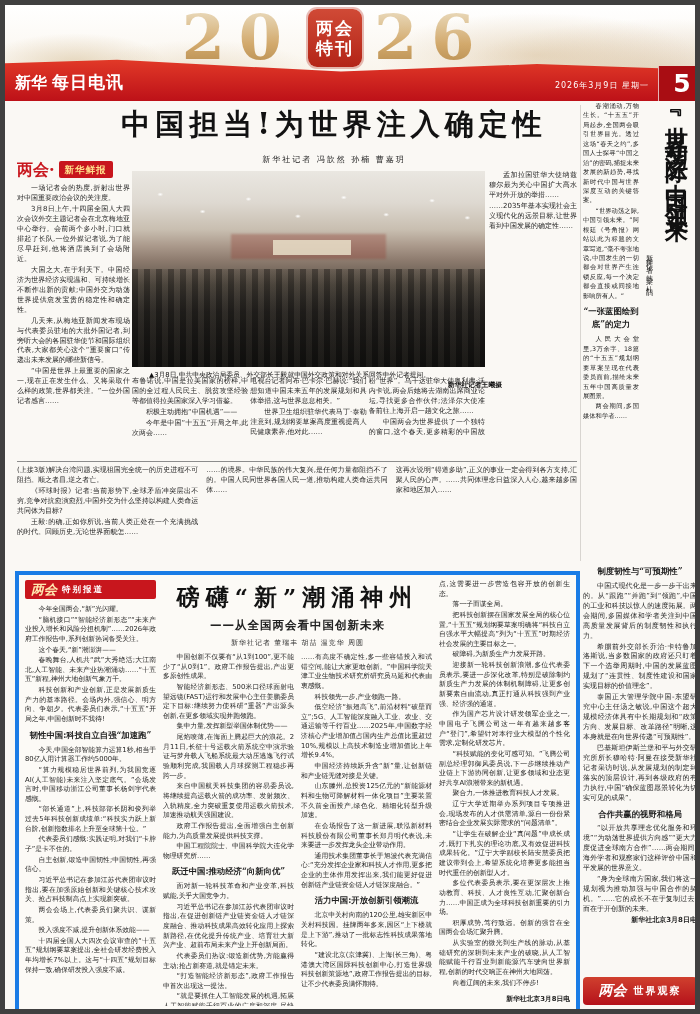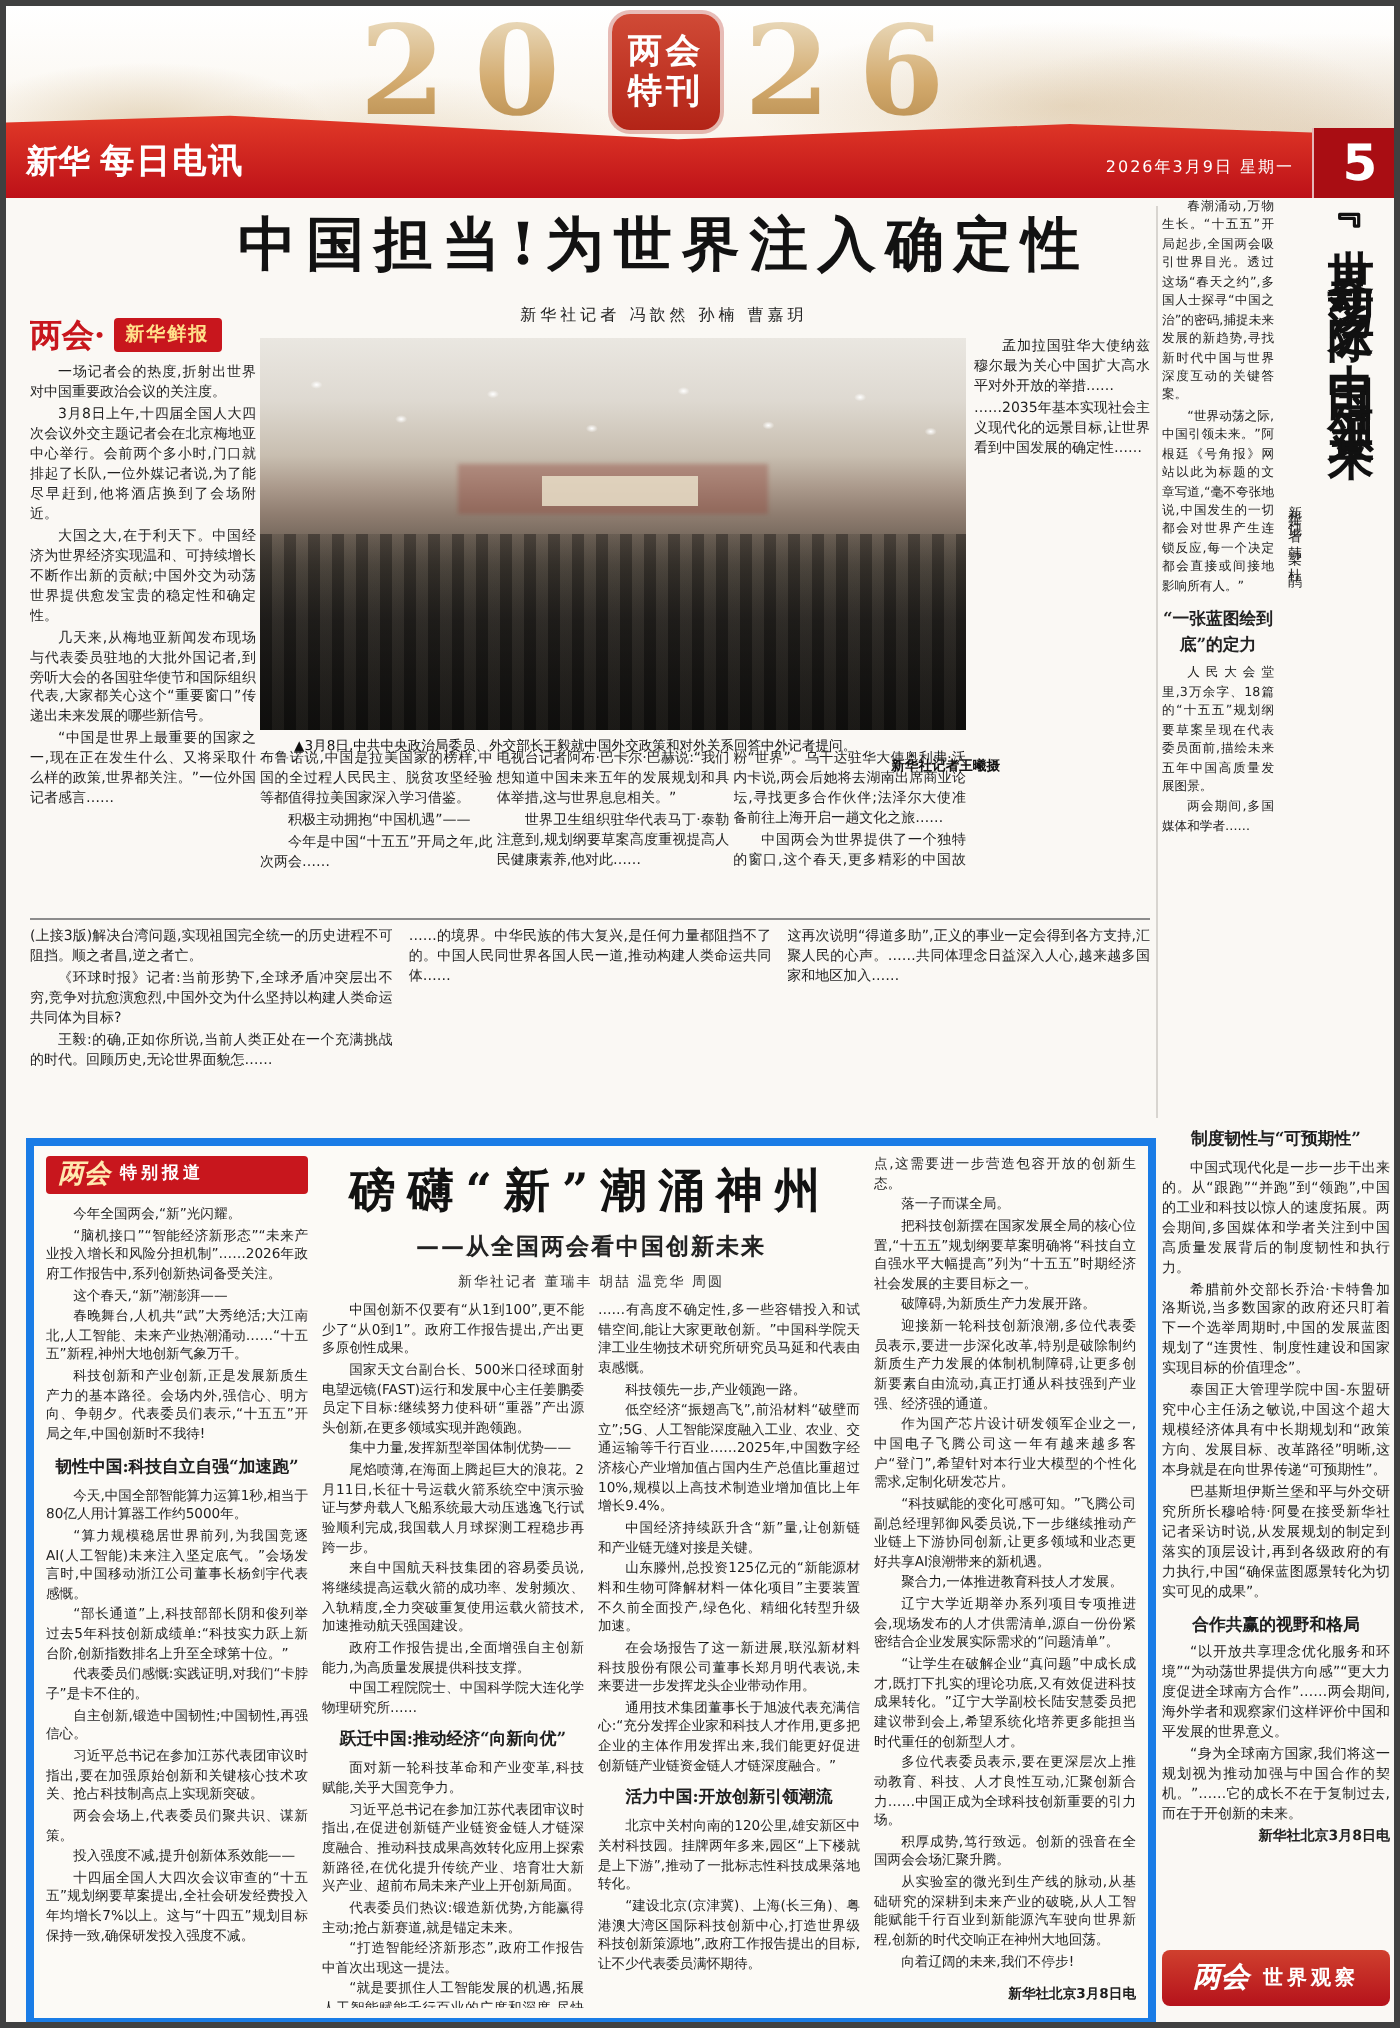--- a/index.html
+++ b/index.html
@@ -1,17 +1,17 @@
 <!DOCTYPE html>
 <html><head>
 <meta charset="utf-8">
 <style>
   html,body{margin:0;padding:0;background:#e9e7e3;}
   body{font-family:"DejaVu Sans",sans-serif;color:#222;}
-  #page{position:relative;width:700px;height:1014px;margin:0 auto;background:#faf8f4;border:3px solid #404040;overflow:hidden;box-sizing:border-box;}
+  #page{position:relative;width:700px;height:1014px;margin:0 auto;background:#faf8f4;border:5px solid #404040;overflow:hidden;box-sizing:border-box;}
 
   
   .masthead{position:absolute;left:0;top:0;width:700px;height:96px;}
   .mast-art{position:absolute;inset:0;background:
     radial-gradient(130px 42px at 10% 60%, rgba(196,164,110,.38), transparent 70%),
     radial-gradient(170px 52px at 28% 74%, rgba(205,175,125,.30), transparent 70%),
     radial-gradient(230px 60px at 76% 52%, rgba(196,160,105,.32), transparent 70%),
     radial-gradient(280px 72px at 94% 68%, rgba(180,140,90,.28), transparent 72%),
     linear-gradient(#ffffff,#f7f0e4);}
   .mast-year{position:absolute;left:0;right:40px;top:2px;display:flex;justify-content:center;align-items:center;gap:12px;}
@@ -236,21 +236,21 @@
       </div>
       <div class="bb-mid">
         <div class="bb-head">
           <div class="bb-title">磅礴“新”潮涌神州</div>
           <div class="bb-subtitle">——从全国两会看中国创新未来</div>
           <div class="bb-byline">新华社记者 董瑞丰 胡喆 温竞华 周圆</div>
         </div>
         <div class="bb-midcols">
           <div class="bb-midcol tx">
               <div class="para">中国创新不仅要有“从1到100”,更不能少了“从0到1”。政府工作报告提出,产出更多原创性成果。</div>
-              <div class="para">国家天文台副台长、500米口径球面射电望远镜(FAST)运行和发展中心主任姜鹏委员定下目标:继续努力使科研“重器”产出源头创新,在更多领域实现并跑领跑。</div>
+              <div class="para">智能经济新形态、500米口径球面射电望远镜(FAST)运行和发展中心主任姜鹏委员定下目标:继续努力使科研“重器”产出源头创新,在更多领域实现并跑领跑。</div>
               <div class="para">集中力量,发挥新型举国体制优势——</div>
               <div class="para">尾焰喷薄,在海面上腾起巨大的浪花。2月11日,长征十号运载火箭系统空中演示验证与梦舟载人飞船系统最大动压逃逸飞行试验顺利完成,我国载人月球探测工程稳步再跨一步。</div>
               <div class="para">来自中国航天科技集团的容易委员说,将继续提高运载火箭的成功率、发射频次、入轨精度,全力突破重复使用运载火箭技术,加速推动航天强国建设。</div>
               <div class="para">政府工作报告提出,全面增强自主创新能力,为高质量发展提供科技支撑。</div>
               <div class="para">中国工程院院士、中国科学院大连化学物理研究所……</div>
               <div class="para sub">跃迁中国:推动经济“向新向优”</div>
               <div class="para">面对新一轮科技革命和产业变革,科技赋能,关乎大国竞争力。</div>
               <div class="para">习近平总书记在参加江苏代表团审议时指出,在促进创新链产业链资金链人才链深度融合、推动科技成果高效转化应用上探索新路径,在优化提升传统产业、培育壮大新兴产业、超前布局未来产业上开创新局面。</div>
               <div class="para">代表委员们热议:锻造新优势,方能赢得主动;抢占新赛道,就是锚定未来。</div>
               <div class="para">“打造智能经济新形态”,政府工作报告中首次出现这一提法。</div>

